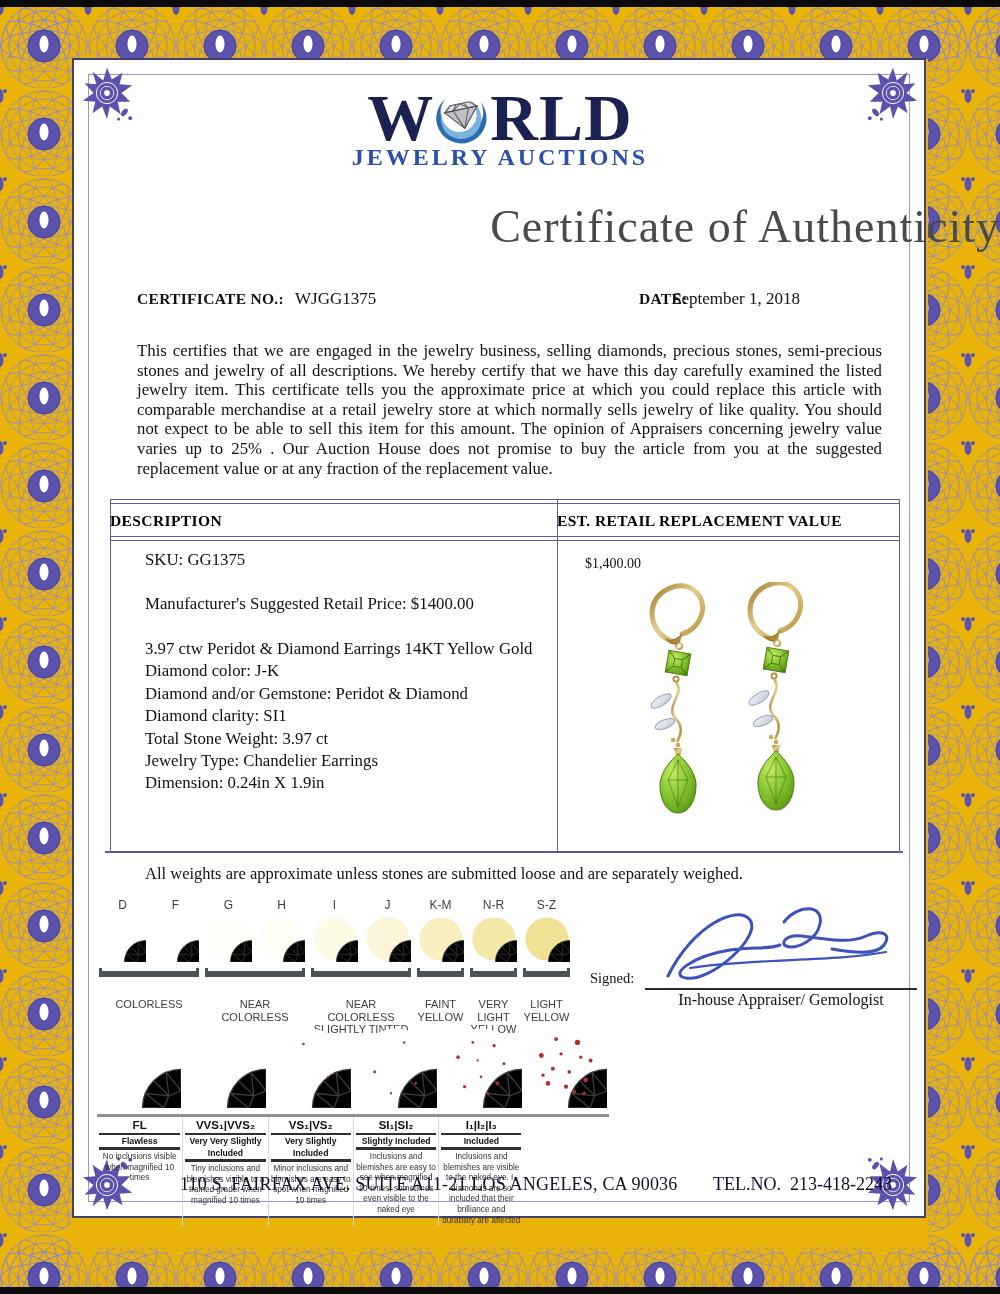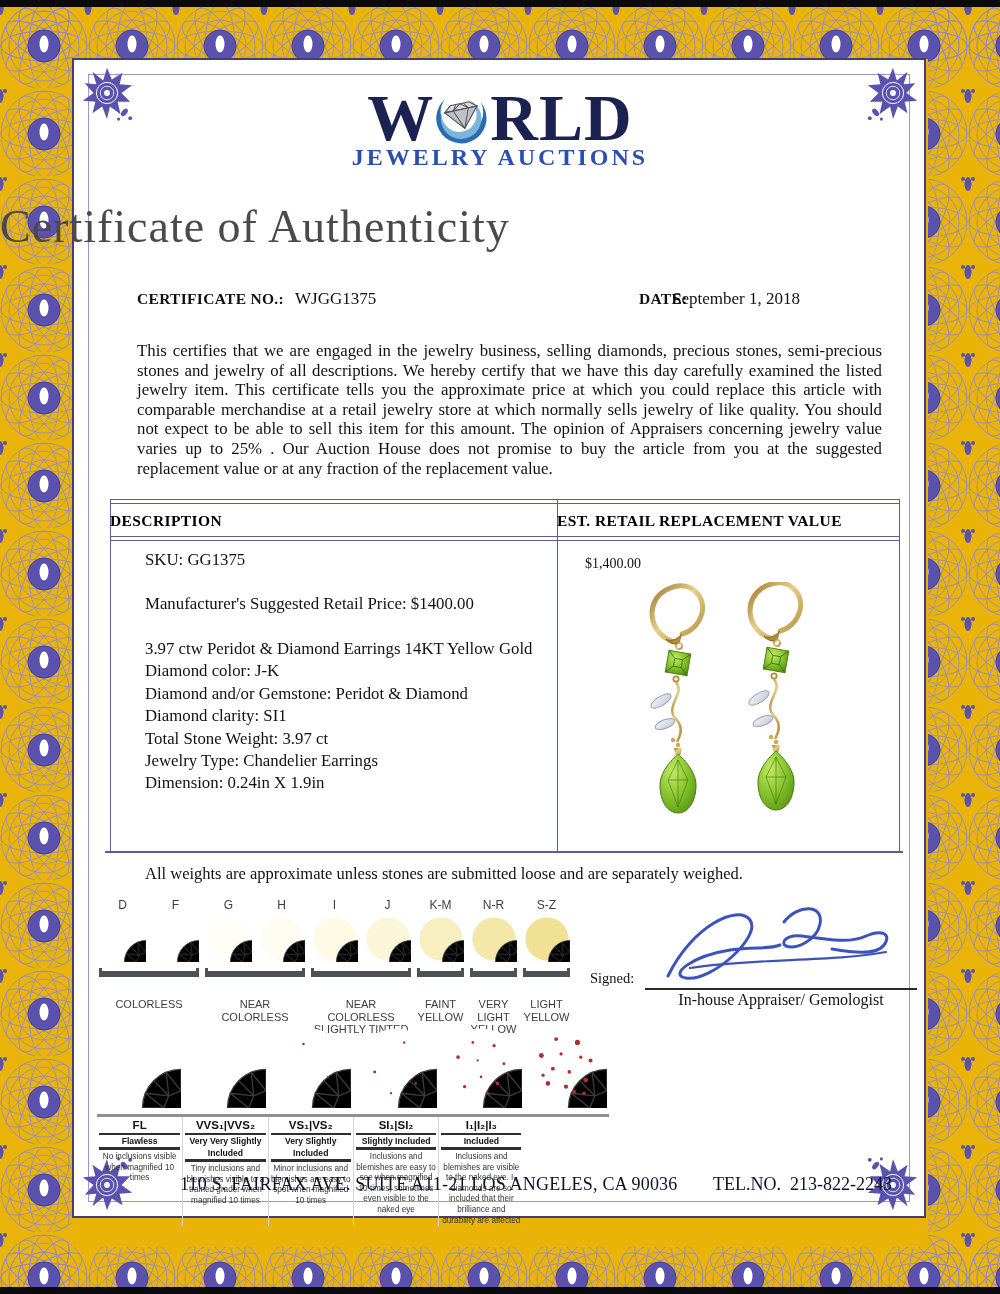--- a/index.html
+++ b/index.html
@@ -17,21 +17,21 @@
               border:1px solid #9b95cd;box-sizing:border-box;pointer-events:none;}
 
   
   #logo{position:absolute;left:0;top:88px;width:1000px;text-align:center;}
   .logo-word{font-family:"Liberation Serif",serif;font-weight:bold;font-size:66px;
              color:#1b2150;letter-spacing:1px;line-height:60px;}
   .logo-sub{font-family:"Liberation Serif",serif;font-weight:bold;font-size:24px;
             color:#2b4fae;letter-spacing:3px;margin-top:-4px;}
   .logo-gem{display:inline-block;width:58px;height:58px;vertical-align:-8px;margin:0 -1px;}
 
-  #title{position:absolute;left:0;top:200px;width:1000px;text-align:left;
+  #title{position:absolute;left:0;top:200px;width:1000px;text-align:right;
          font-size:46px;color:#4a4a4a;letter-spacing:1px;}
 
   .meta-label{font-weight:bold;font-size:15.5px;letter-spacing:.3px;}
   .meta-value{font-size:17px;}
 
   #intro{position:absolute;left:137px;top:341px;width:745px;font-size:16.8px;
          line-height:19.6px;text-align:justify;}
 
   
   .tline{position:absolute;background:#5f5c94;}
@@ -434,16 +434,16 @@
         <div class="cl-col">
           <div class="cl-grade">I₁|I₂|I₃</div>
           <div class="cl-name">Included</div>
           <div class="cl-desc">Inclusions and blemishes are visible to the naked eye. I₃ diamonds are so included that their brilliance and durability are affected</div>
         </div>
       </div>
   </div>
 
   <div id="footer">
     <span class="addr">110 S. FAIRFAX AVE. SUITE A11-21 LOS ANGELES, CA 90036</span>
-    <span class="tel"><span>TEL.NO.</span>&nbsp;&nbsp;<span>213-822-2243</span></span>
+    <span class="tel"><span>TEL.NO.</span>&nbsp;&nbsp;<span>213-418-2243</span></span>
   </div>
 
 </div>
 
 </body></html>

